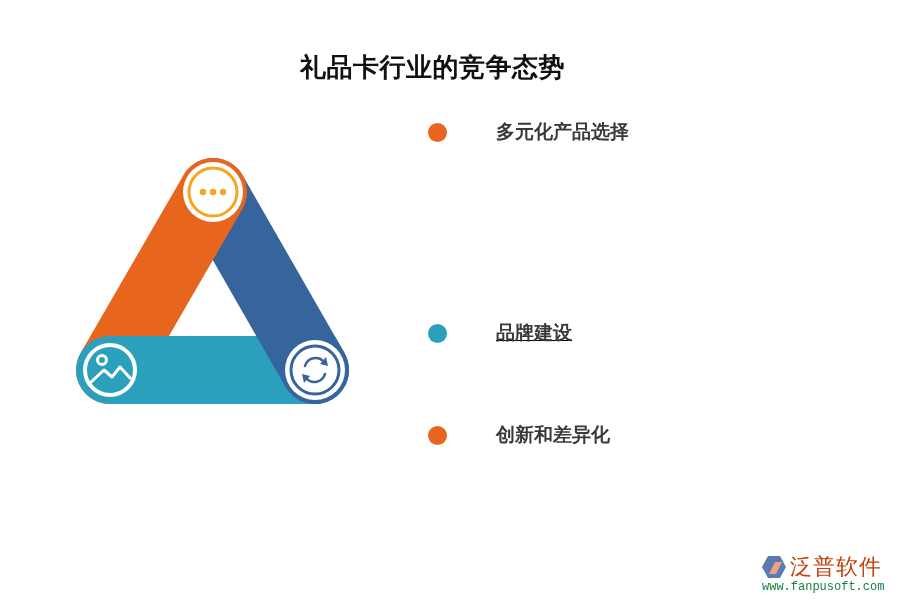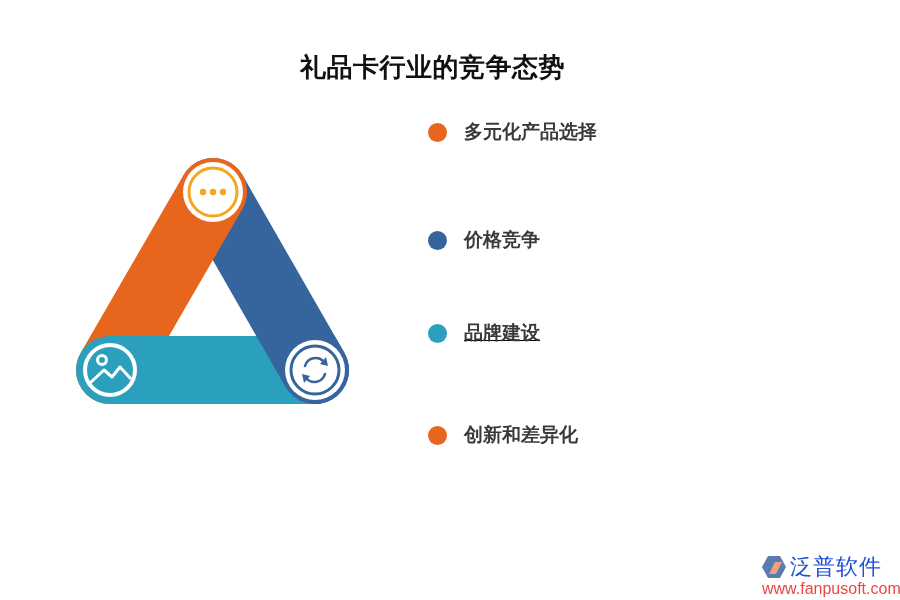--- a/index.html
+++ b/index.html
@@ -2,28 +2,28 @@
 <html><head>
   <meta charset="utf-8">
   <style>
     html, body { margin: 0; padding: 0; background: #ffffff; }
     body { width: 900px; height: 600px; position: relative; overflow: hidden;
            font-family: "DejaVu Sans", "Liberation Sans", sans-serif; }
     .title { position: absolute; left: 0; width: 865px; top: 50px; text-align: center;
              font-size: 26px; font-weight: bold; color: #111111; letter-spacing: 0.5px; }
     .diagram { position: absolute; left: 0; top: 0; width: 900px; height: 600px; }
     .legend { position: absolute; left: 428px; top: 0; width: 300px; height: 600px; }
-    .legend-item { position: absolute; left: 0; display: flex; align-items: center; }
+    .legend-item { position: absolute; left: 0; display: flex; align-items: center; gap: 32px; }
     .legend-dot { width: 19px; height: 19px; border-radius: 50%; margin-right: 17px; flex: none; }
     .legend-label { font-size: 19px; font-weight: bold; color: #3a3a3a; white-space: nowrap; }
     .brand { position: absolute; right: 10px; top: 552px; width: 130px; height: 46px; }
-    .brand-name { position: absolute; left: 30px; top: 0; font-size: 22px; color: #1d4ed8;
+    .brand-name { position: absolute; left: 30px; top: 0; font-size: 22px; color: #c2410c;
                   letter-spacing: 1px; white-space: nowrap; }
-    .brand-url { position: absolute; left: 2px; top: 28px; font-size: 16px; color: #ef4444;
-                 font-family: Liberation Sans, sans-serif; white-space: nowrap; }
+    .brand-url { position: absolute; left: 2px; top: 28px; font-size: 12px; color: #15803d;
+                 font-family: Liberation Mono, monospace; white-space: nowrap; }
     .brand-logo { position: absolute; left: 0; top: 2px; width: 28px; height: 26px; }
   </style>
 </head>
 <body>
 
 <div class="title">礼品卡行业的竞争态势</div>
 
 <svg class="diagram" viewBox="0 0 900 600" xmlns="http://www.w3.org/2000/svg">
   <defs>
 
@@ -77,24 +77,20 @@
       <polygon points="304,383 302,374 310,376" fill="#36649C" stroke="none"></polygon>
     </g>
   </g>
 </svg>
 
 <div class="legend">
   <div class="legend-item" style="top:119px;">
     <span class="legend-dot" style="background:#E8651E;"></span>
     <span class="legend-label">多元化产品选择</span>
   </div>
-  <div class="legend-item" style="top:227px;">
-    <span class="legend-dot" style="background:#36649C;"></span>
-    <span class="legend-label">价格竞争</span>
-  </div>
   <div class="legend-item" style="top:320px;text-decoration:underline;">
     <span class="legend-dot" style="background:#2BA0BD;"></span>
     <span class="legend-label">品牌建设</span>
   </div>
   <div class="legend-item" style="top:422px;text-align:center;">
     <span class="legend-dot" style="background:#E8651E;"></span>
     <span class="legend-label">创新和差异化</span>
   </div>
 </div>
 

